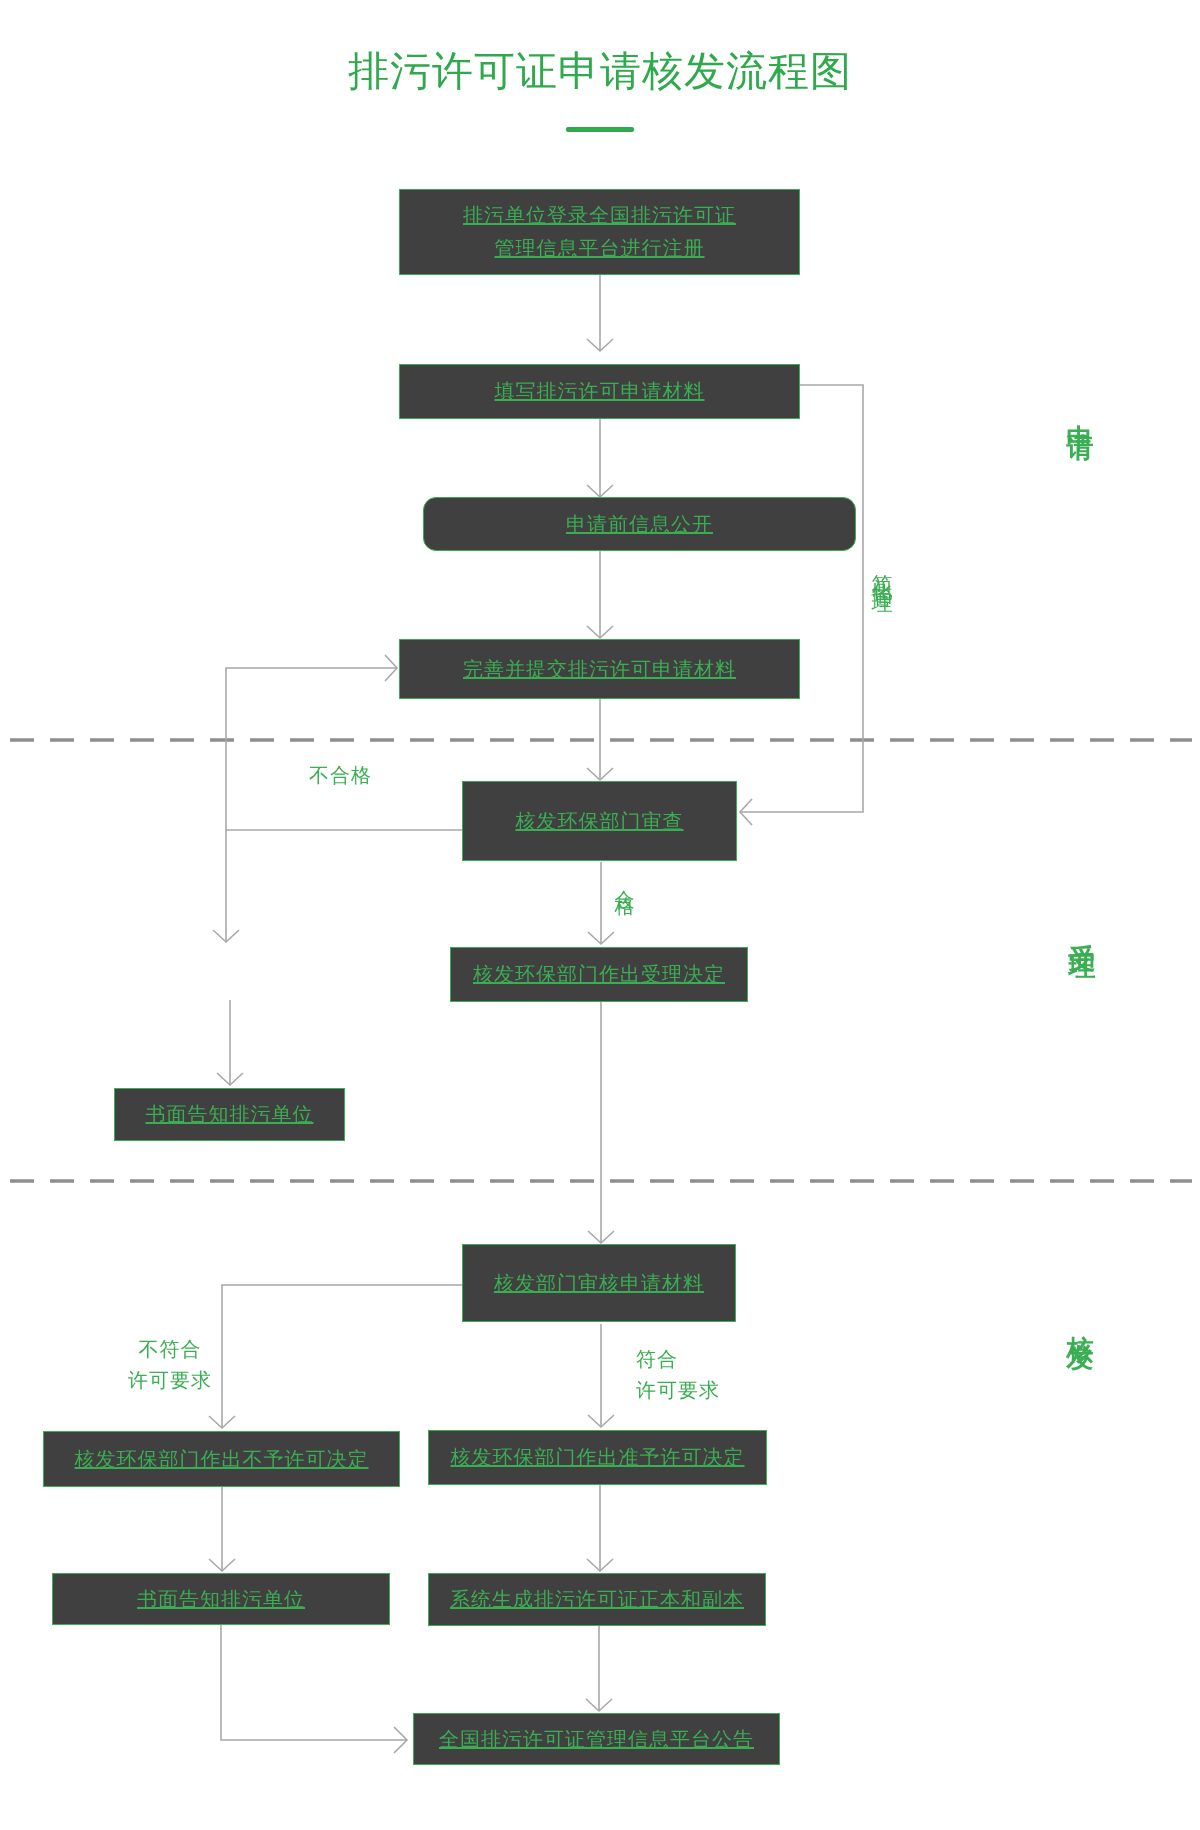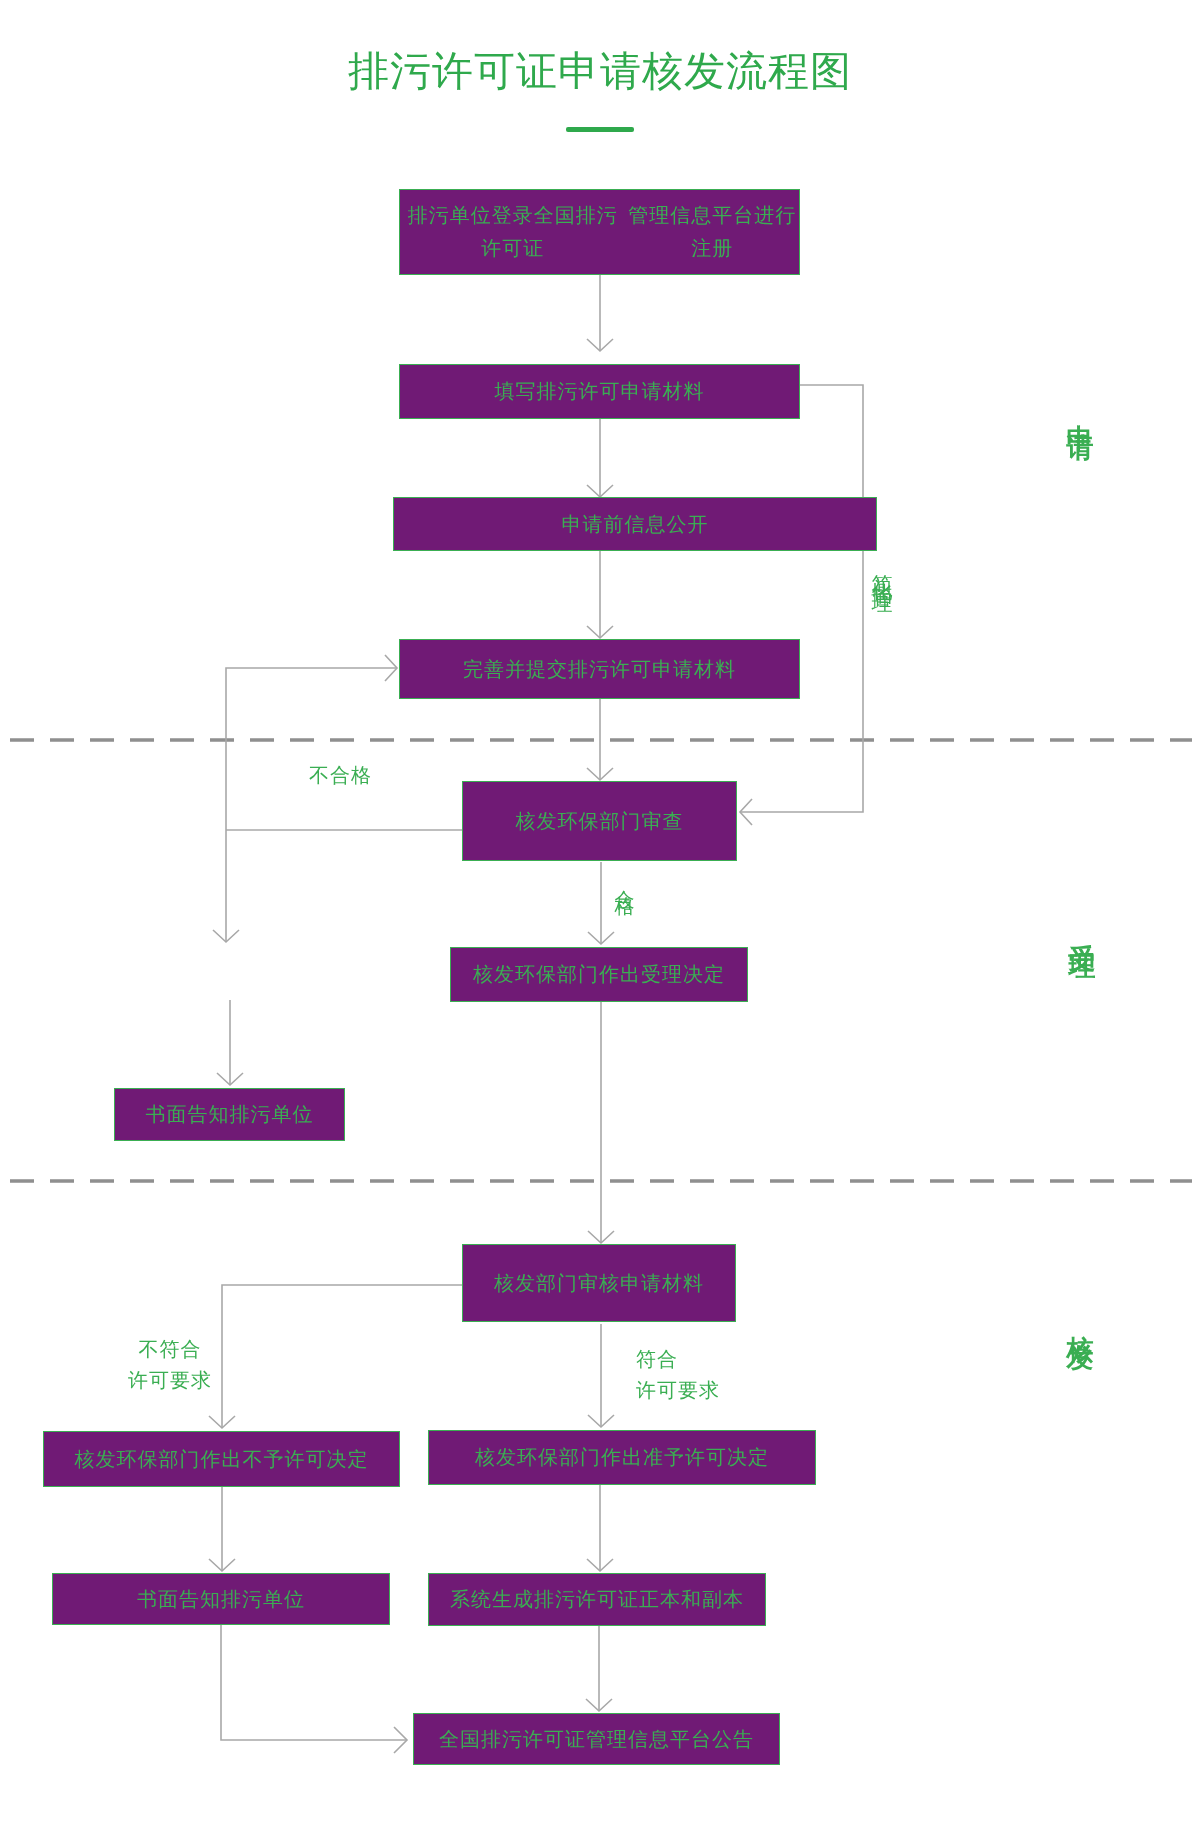--- a/index.html
+++ b/index.html
@@ -13,22 +13,22 @@
   .stage{position:relative;width:1200px;height:1830px;background:#fff;margin:0 auto;overflow:hidden;}
   .page-title{position:absolute;left:0;top:44px;width:100%;text-align:center;
     font-size:41px;letter-spacing:1px;color:var(--title-green);font-weight:500;}
   .title-underline{position:absolute;left:566px;top:127px;width:68px;height:5px;
     background:var(--title-green);border-radius:2px;}
   .conn-layer{position:absolute;left:0;top:0;width:1200px;height:1830px;}
   .conn{stroke:var(--line-gray);stroke-width:1.6;fill:none;}
   .chev{stroke:var(--line-gray);stroke-width:1.6;fill:none;}
   .dash{stroke:var(--dash-gray);stroke-width:3.5;fill:none;stroke-dasharray:24 16;}
   .node{position:absolute;box-sizing:border-box;border:1.5px solid var(--green);
-    background:#701a75;color:var(--green);font-size:20px;display:flex;flex-direction:row;
-    align-items:center;justify-content:center;text-align:center;line-height:33px;letter-spacing:1px;}
+    background:#404040;color:var(--green);font-size:20px;display:flex;flex-direction:column;
+    align-items:center;justify-content:center;text-align:center;line-height:33px;letter-spacing:1px;text-decoration:underline;}
   .elabel{position:absolute;color:var(--green);font-size:20px;line-height:31px;letter-spacing:1px;}
   .vlabel{position:absolute;color:var(--green);font-size:21px;
     writing-mode:vertical-rl;text-orientation:upright;letter-spacing:6px;}
   .slabel{position:absolute;color:var(--green);font-size:27px;font-weight:bold;
     writing-mode:vertical-rl;text-orientation:upright;letter-spacing:9px;}
   .center{text-align:center;}
 </style>
 </head>
 <body>
 
@@ -92,21 +92,21 @@
 
   <div class="node" style="left:399px;top:189px;width:401px;height:86px;">
     <span>排污单位登录全国排污许可证</span>
     <span>管理信息平台进行注册</span>
   </div>
 
   <div class="node" style="left:399px;top:364px;width:401px;height:55px;">
     <span>填写排污许可申请材料</span>
   </div>
 
-  <div class="node" style="left:393px;top:497px;width:484px;height:54px;">
+  <div class="node" style="left:423px;top:497px;width:433px;height:54px;border-radius:13px;">
     <span>申请前信息公开</span>
   </div>
 
   <div class="node" style="left:399px;top:639px;width:401px;height:60px;">
     <span>完善并提交排污许可申请材料</span>
   </div>
 
   <div class="node" style="left:462px;top:781px;width:275px;height:80px;">
     <span>核发环保部门审查</span>
   </div>
@@ -121,21 +121,21 @@
   </div>
 
   <div class="node" style="left:462px;top:1244px;width:274px;height:78px;">
     <span>核发部门审核申请材料</span>
   </div>
 
   <div class="node" style="left:43px;top:1431px;width:357px;height:56px;">
     <span>核发环保部门作出不予许可决定</span>
   </div>
 
-  <div class="node" style="left:428px;top:1430px;width:388px;height:55px;">
+  <div class="node" style="left:428px;top:1430px;width:339px;height:55px;">
     <span>核发环保部门作出准予许可决定</span>
   </div>
 
   <div class="node" style="left:52px;top:1573px;width:338px;height:52px;">
     <span>书面告知排污单位</span>
   </div>
 
   <div class="node" style="left:428px;top:1573px;width:338px;height:53px;">
     <span>系统生成排污许可证正本和副本</span>
   </div>

